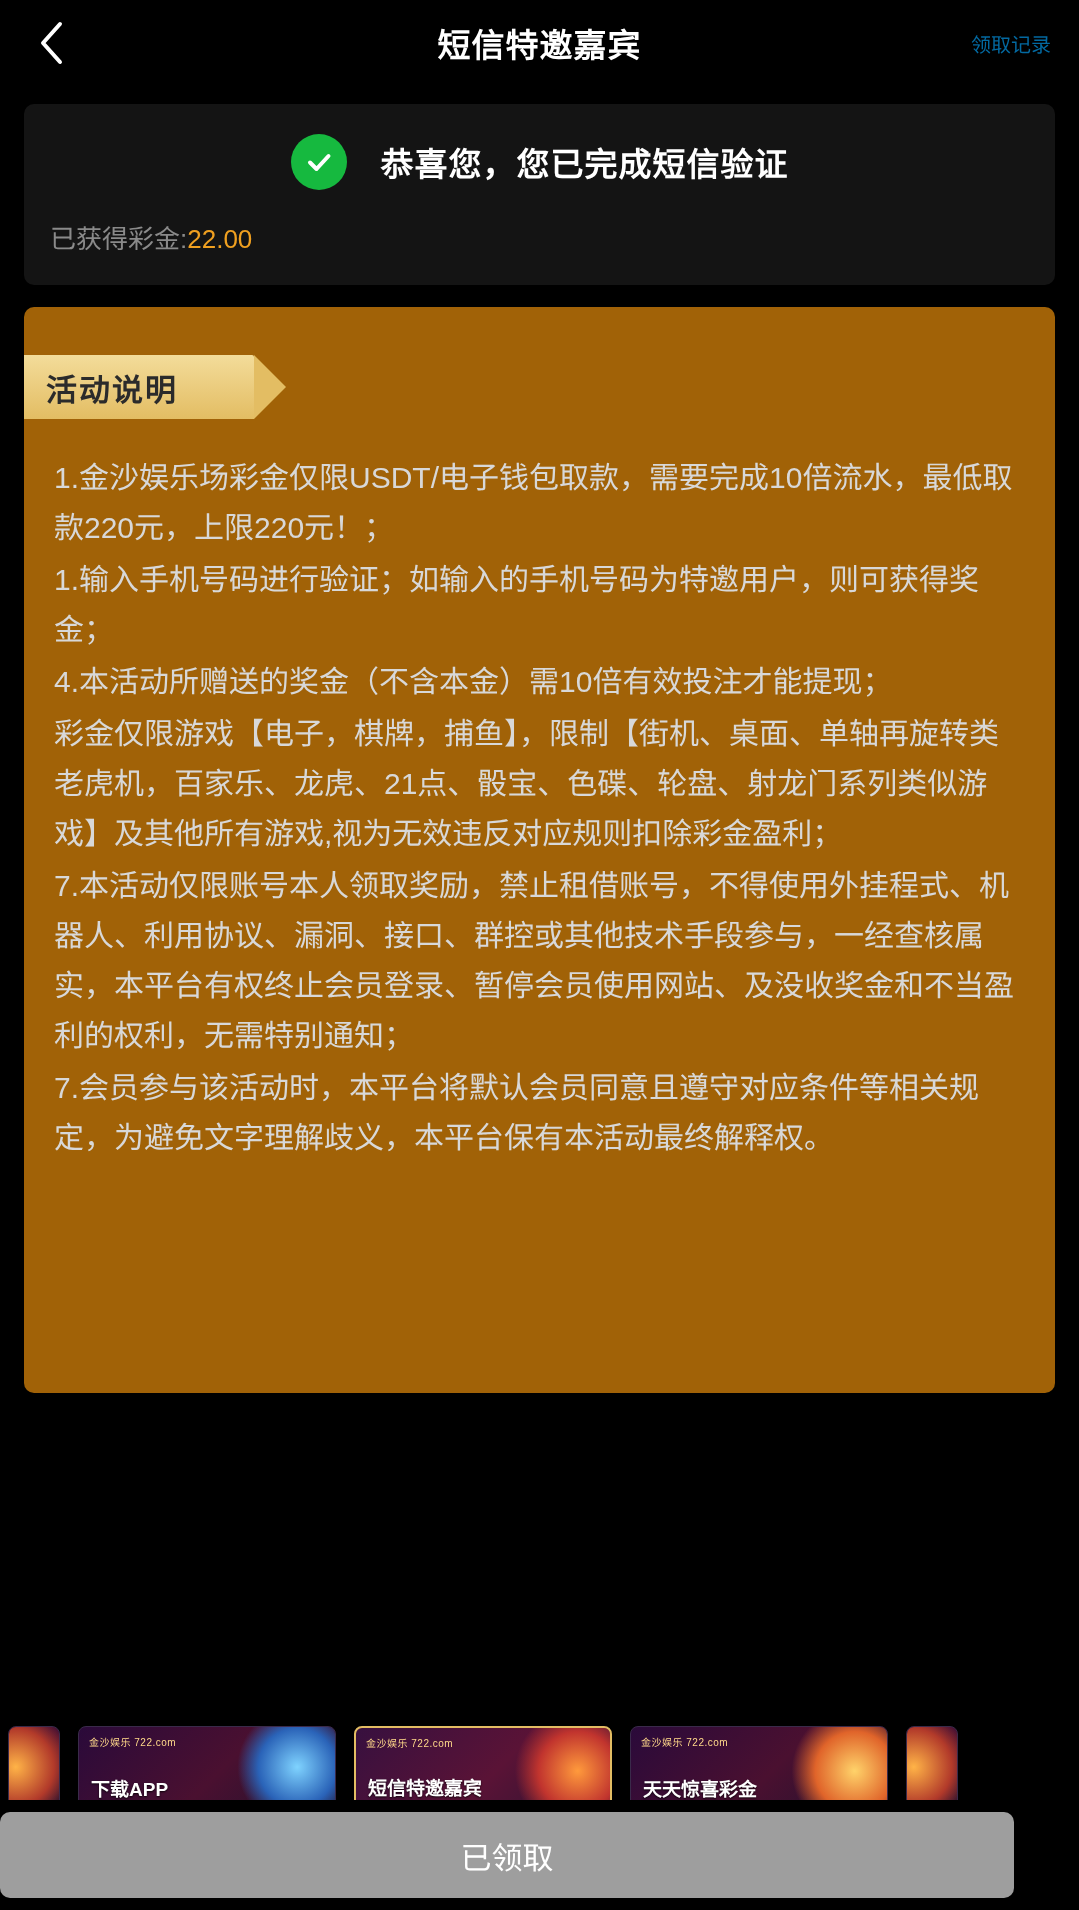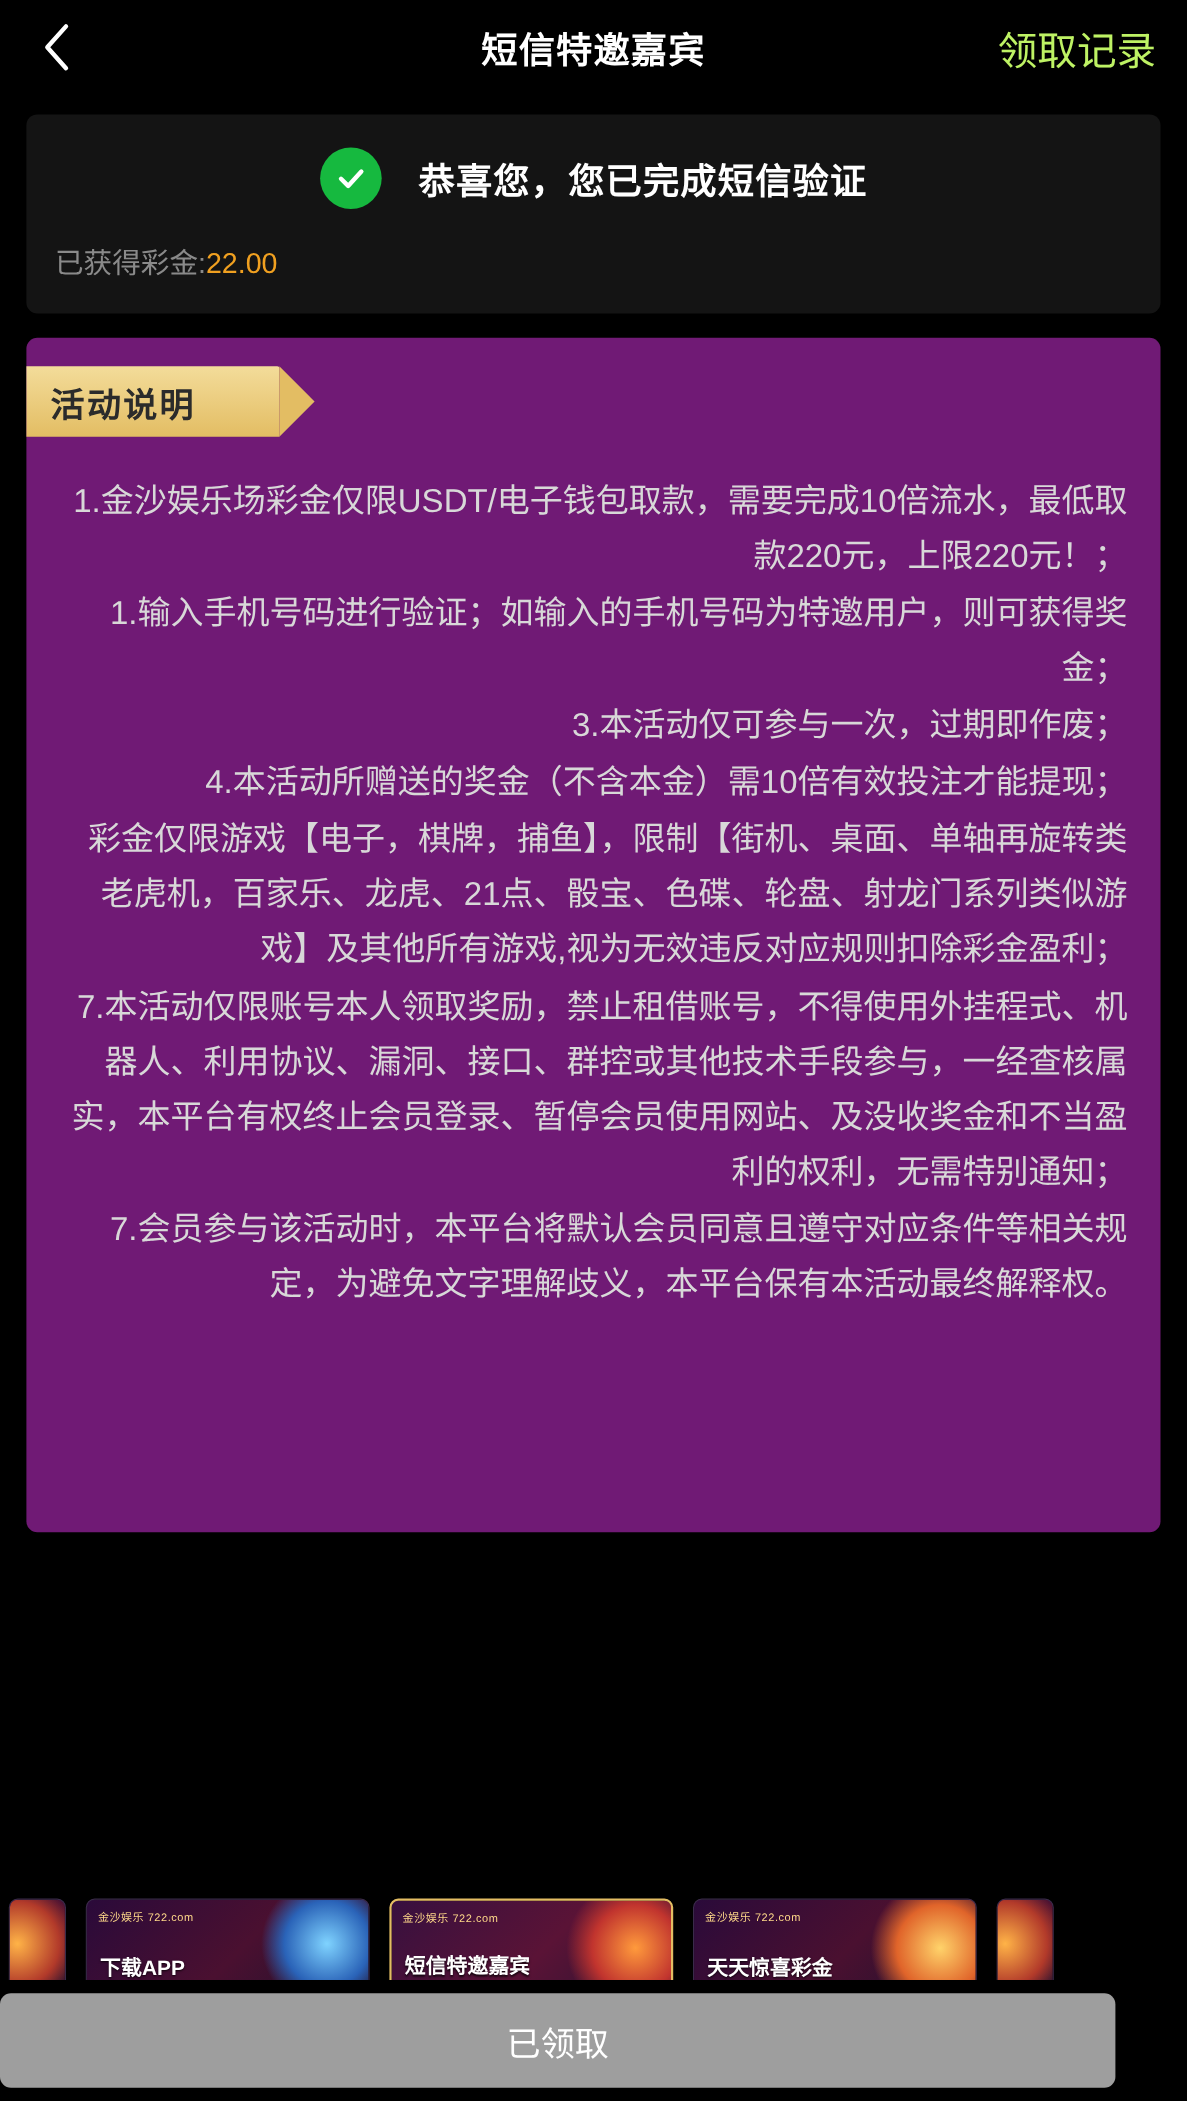--- a/index.html
+++ b/index.html
@@ -35,22 +35,22 @@
     left: 0; right: 0;
     text-align: center;
     color: #ffffff;
     font-size: 33px;
     font-weight: bold;
     letter-spacing: 1px;
     pointer-events: none;
   }
   .header-right {
     margin-left: auto;
-    color: #bef264;
-    font-size: 36px;
+    color: #0369a1;
+    font-size: 20px;
     cursor: pointer;
     z-index: 2;
   }
 
   
   .content {
     padding: 0 24px;
   }
   .success-card {
     margin-top: 18px;
@@ -86,27 +86,26 @@
     font-size: 26px;
     color: #8a8a8a;
     display: flex;
     align-items: baseline;
   }
   .bonus-amount { color: #f0a020; }
 
   
   .rules-card {
     margin-top: 22px;
-    background: #701a75;
+    background: #a16207;
     border-radius: 10px;
-    padding: 26px 0 40px 0;
+    padding: 48px 0 40px 0;
     height: 1086px;
     overflow: hidden;
     position: relative;
-    text-align: right;
   }
   .ribbon {
     position: relative;
     height: 64px;
     width: 240px;
     background: linear-gradient(180deg, #f3dc9a 0%, #e3bd63 100%);
     display: flex;
     align-items: center;
     padding-left: 32px;
     margin-left: -10px;
@@ -260,21 +259,20 @@
     </div>
   </div>
 
   <div class="rules-card">
     <div class="ribbon">
       <span class="ribbon-text">活动说明</span>
     </div>
     <div class="rules-body">
       <p>1.金沙娱乐场彩金仅限USDT/电子钱包取款，需要完成10倍流水，最低取款220元，上限220元！；</p>
       <p>1.输入手机号码进行验证；如输入的手机号码为特邀用户，则可获得奖金；</p>
-      <p>3.本活动仅可参与一次，过期即作废；</p>
       <p>4.本活动所赠送的奖金（不含本金）需10倍有效投注才能提现；</p>
       <p>彩金仅限游戏【电子，棋牌，捕鱼】，限制【街机、桌面、单轴再旋转类老虎机，百家乐、龙虎、21点、骰宝、色碟、轮盘、射龙门系列类似游戏】及其他所有游戏,视为无效违反对应规则扣除彩金盈利；</p>
       <p>7.本活动仅限账号本人领取奖励，禁止租借账号，不得使用外挂程式、机器人、利用协议、漏洞、接口、群控或其他技术手段参与，一经查核属实，本平台有权终止会员登录、暂停会员使用网站、及没收奖金和不当盈利的权利，无需特别通知；</p>
       <p>7.会员参与该活动时，本平台将默认会员同意且遵守对应条件等相关规定，为避免文字理解歧义，本平台保有本活动最终解释权。</p>
     </div>
   </div>
 </div>
 
 <div class="banner-strip">
 

